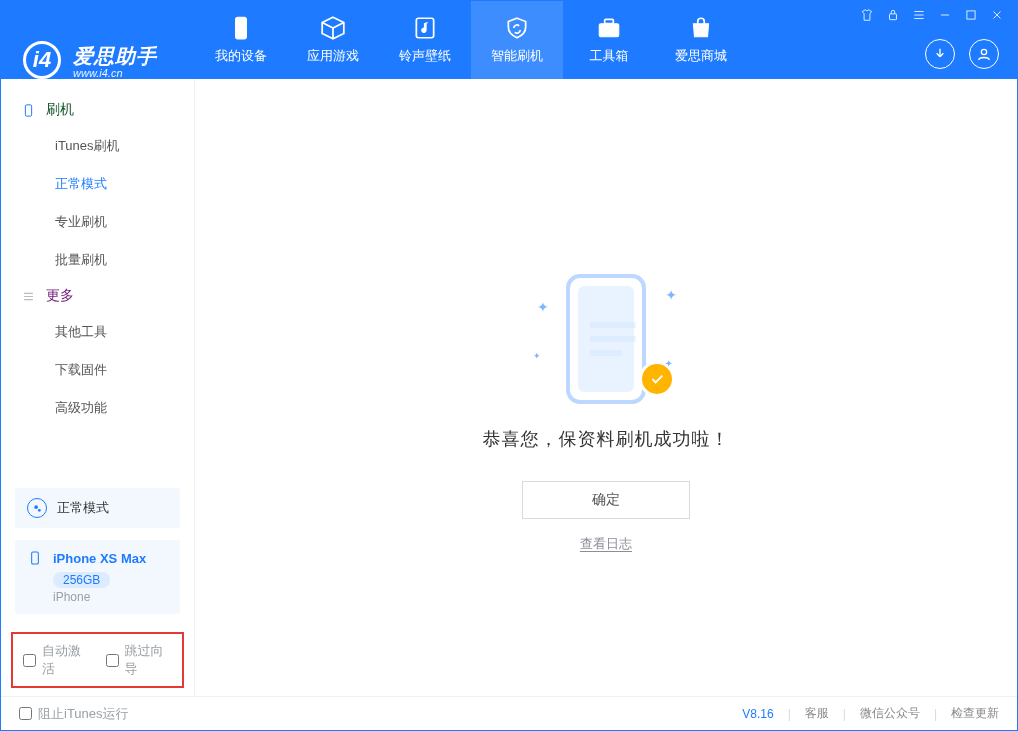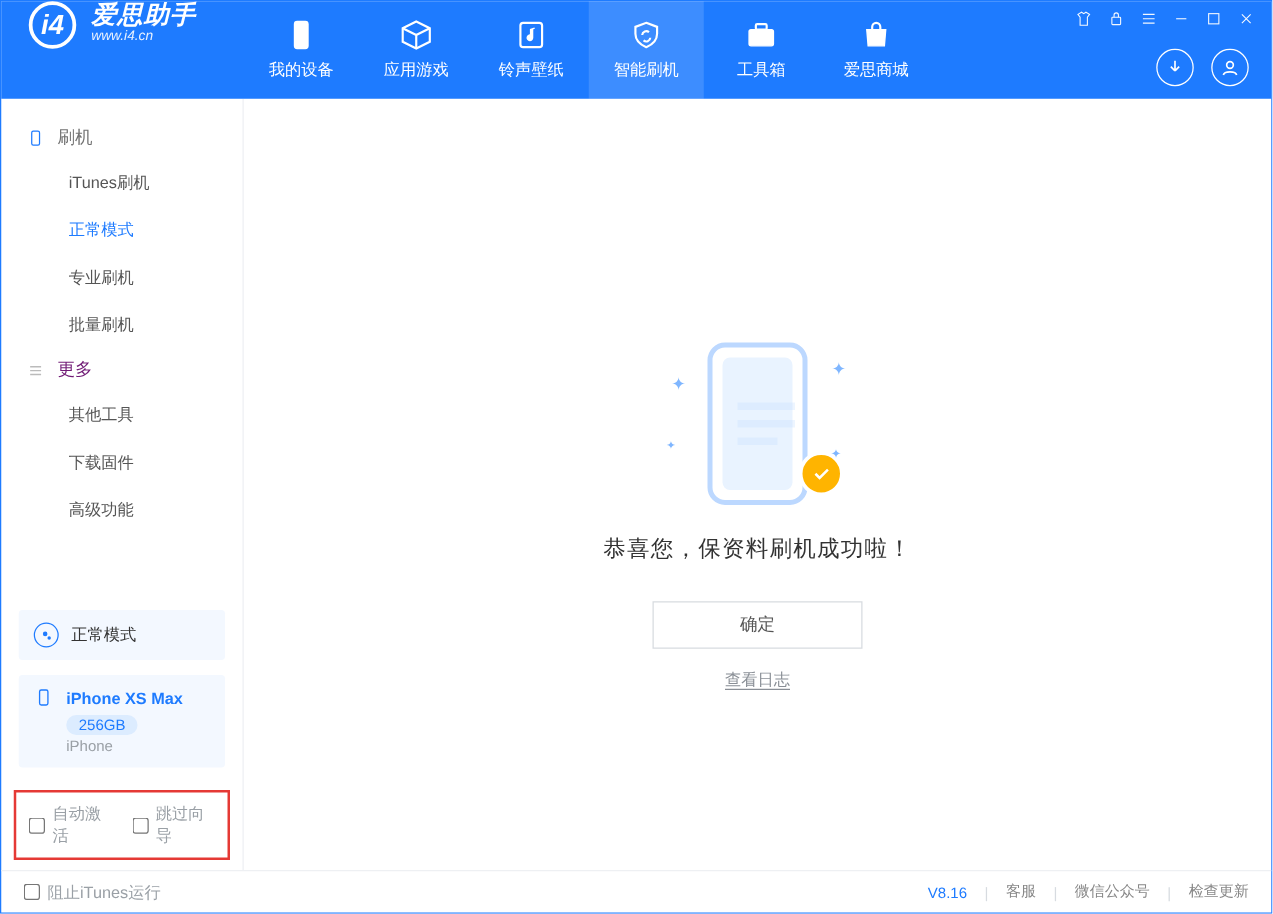--- a/index.html
+++ b/index.html
@@ -1,21 +1,21 @@
 <!DOCTYPE html>
 <html><head>
 <meta charset="utf-8">
 <style>
 * { margin: 0; padding: 0; box-sizing: border-box; font-family: "Microsoft YaHei", Arial, sans-serif; }
 html, body { width: 1018px; height: 731px; overflow: hidden; background: #fff; }
 .app { width: 1018px; height: 731px; border: 1px solid #1e7bff; display: flex; flex-direction: column; }
 
 
 .header { height: 78px; background: #1e7bff; display: flex; align-items: stretch; color: #fff; position: relative; }
-.logo-area { width: 194px; display: flex; align-items: flex-start; padding-left: 22px; }
+.logo-area { width: 194px; display: flex; align-items: flex-end; padding-left: 22px; }
 .logo-circle { width: 38px; height: 38px; border-radius: 50%; border: 3px solid #fff; display:flex; align-items:center; justify-content:center; font-size:22px; font-weight:bold; font-style:italic; }
 .logo-text { margin-left: 12px; display:flex; flex-direction:column; line-height:1.1;font-style:italic; }
 .logo-title { font-size: 20px; font-weight: bold; letter-spacing:1px; }
 .logo-sub { font-size: 11px; opacity:.9; }
 .tabs { display:flex; height:100%; }
 .tab { width: 92px; display:flex; flex-direction:column; align-items:center; justify-content:center; font-size:13px; gap:6px; cursor:pointer; }
 .tab.active { background: rgba(255,255,255,0.14); }
 .tab-icon { width:26px; height:26px; }
 .tab-icon svg { width:100%; height:100%; fill:#fff; stroke:#fff; }
 .header-right { position:absolute; right:12px; top:6px; display:flex; gap:10px; align-items:center; font-size:13px; }
@@ -23,21 +23,21 @@
 .win-btn svg { width:14px; height:14px; stroke:#fff; fill:none; stroke-width:1.5; }
 .header-circles { position:absolute; right:18px; bottom:10px; display:flex; gap:14px; }
 .hcircle { width:30px; height:30px; border:1.6px solid #fff; border-radius:50%; display:flex; align-items:center; justify-content:center; cursor:pointer; }
 .hcircle svg { width:16px; height:16px; stroke:#fff; fill:none; stroke-width:2; }
 
 
 .body { flex:1; display:flex; min-height:0; }
 .sidebar { width:194px; border-right:1px solid #eef0f3; display:flex; flex-direction:column; }
 .side-scroll { flex:1; padding-top:14px; overflow:hidden; }
 .side-section-title { display:flex; align-items:center; gap:10px; padding:8px 20px; color:#701a75; font-size:14px; }
-.side-section-title.flash { color:#737373; }
+.side-section-title.flash { color:#14532d; }
 .side-section-title .seg-icon { width:15px; height:15px; }
 .side-item { padding:10px 20px 10px 54px; font-size:13px; color:#555; cursor:pointer; }
 .side-item.active { color:#1e7bff; }
 .side-bottom { padding:10px 14px 0 14px; }
 .mode-card, .device-card { background:#f3f8ff; border-radius:3px; padding:10px 12px; margin-bottom:12px; font-size:13px; color:#333; }
 .mode-card { display:flex; align-items:center; gap:10px; }
 .mode-icon { width:20px; height:20px; border-radius:50%; border:1.6px solid #1e7bff; display:flex; align-items:center; justify-content:center; }
 .mode-icon svg { width:11px; height:11px; fill:#1e7bff; }
 .device-card .dev-head { display:flex; align-items:center; gap:10px; font-weight:bold; color:#1e7bff; }
 .dev-head svg { width:16px; height:16px; fill:none; stroke:#1e7bff; stroke-width:1.6; }

